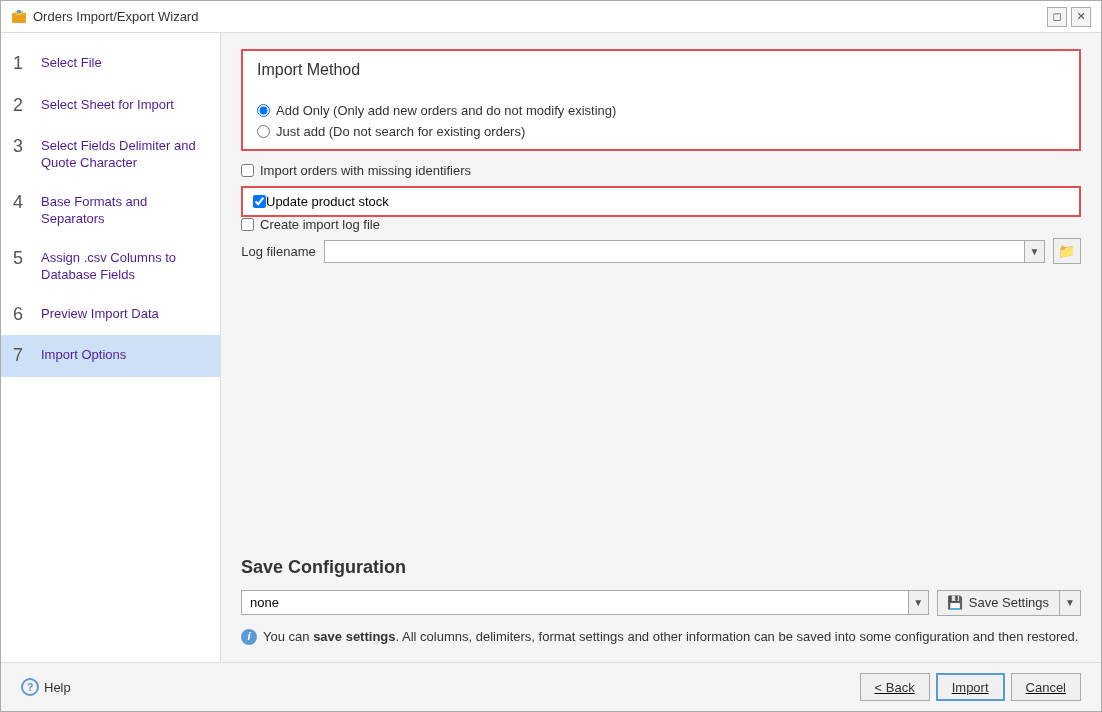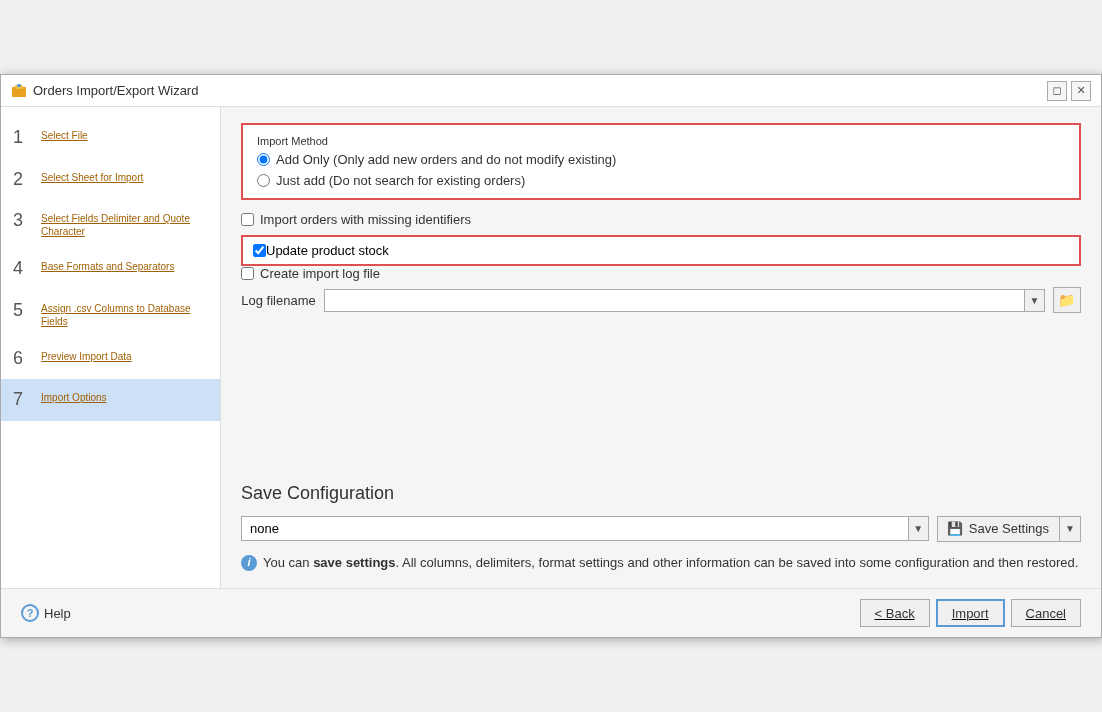--- a/index.html
+++ b/index.html
@@ -7,21 +7,21 @@
       font-family: 'Segoe UI', Tahoma, Geneva, Verdana, sans-serif;
       font-size: 13px;
       background: #f0f0f0;
       display: flex;
       justify-content: center;
       align-items: center;
       min-height: 100vh;
     }
     .window {
       width: 1102px;
-      height: 564px;
+      height: 712px;
       background: #fff;
       border: 1px solid #aaa;
       box-shadow: 2px 2px 10px rgba(0,0,0,0.3);
       display: flex;
       flex-direction: column;
     }
     .title-bar {
       background: #fff;
       border-bottom: 1px solid #ddd;
       display: flex;
@@ -91,25 +91,24 @@
       background: #cde0f5;
     }
     .sidebar-step-num {
       font-size: 18px;
       font-weight: 300;
       color: #555;
       min-width: 20px;
       line-height: 1.2;
     }
     .sidebar-step-label {
-      font-size: 10px;
-      color: #a16207;
+      font-size: 13px;
+      color: #4c1d95;
       line-height: 1.3;
       padding-top: 2px;
-      text-decoration: underline;
     }
 
     
     .main-content {
       flex: 1;
       background: #f5f5f5;
       display: flex;
       flex-direction: column;
       padding: 16px 20px;
       overflow-y: auto;
@@ -117,23 +116,23 @@
     }
 
     
     .section-box {
       border: 2px solid #e05050;
       background: #fff;
       padding: 10px 14px;
       margin-bottom: 12px;
     }
     .section-title {
-      font-size: 11px;
-      color: #333;
-      margin-bottom: 5px;
+      font-size: 16px;
+      color: #333;
+      margin-bottom: 24px;
     }
     .radio-group {
       display: flex;
       flex-direction: column;
       gap: 6px;
     }
     .radio-label {
       display: flex;
       align-items: center;
       gap: 6px;
@@ -218,21 +217,21 @@
       color: #555;
     }
 
     
     .save-config-section {
       margin-top: auto;
       padding-top: 20px;
     }
     .save-config-title {
       font-size: 18px;
-      font-weight: 400;
+      font-weight: 700;
       color: #333;
       margin-bottom: 12px;
     }
     .save-config-row {
       display: flex;
       align-items: center;
       gap: 8px;
       margin-bottom: 12px;
     }
     .save-config-select-wrap {

